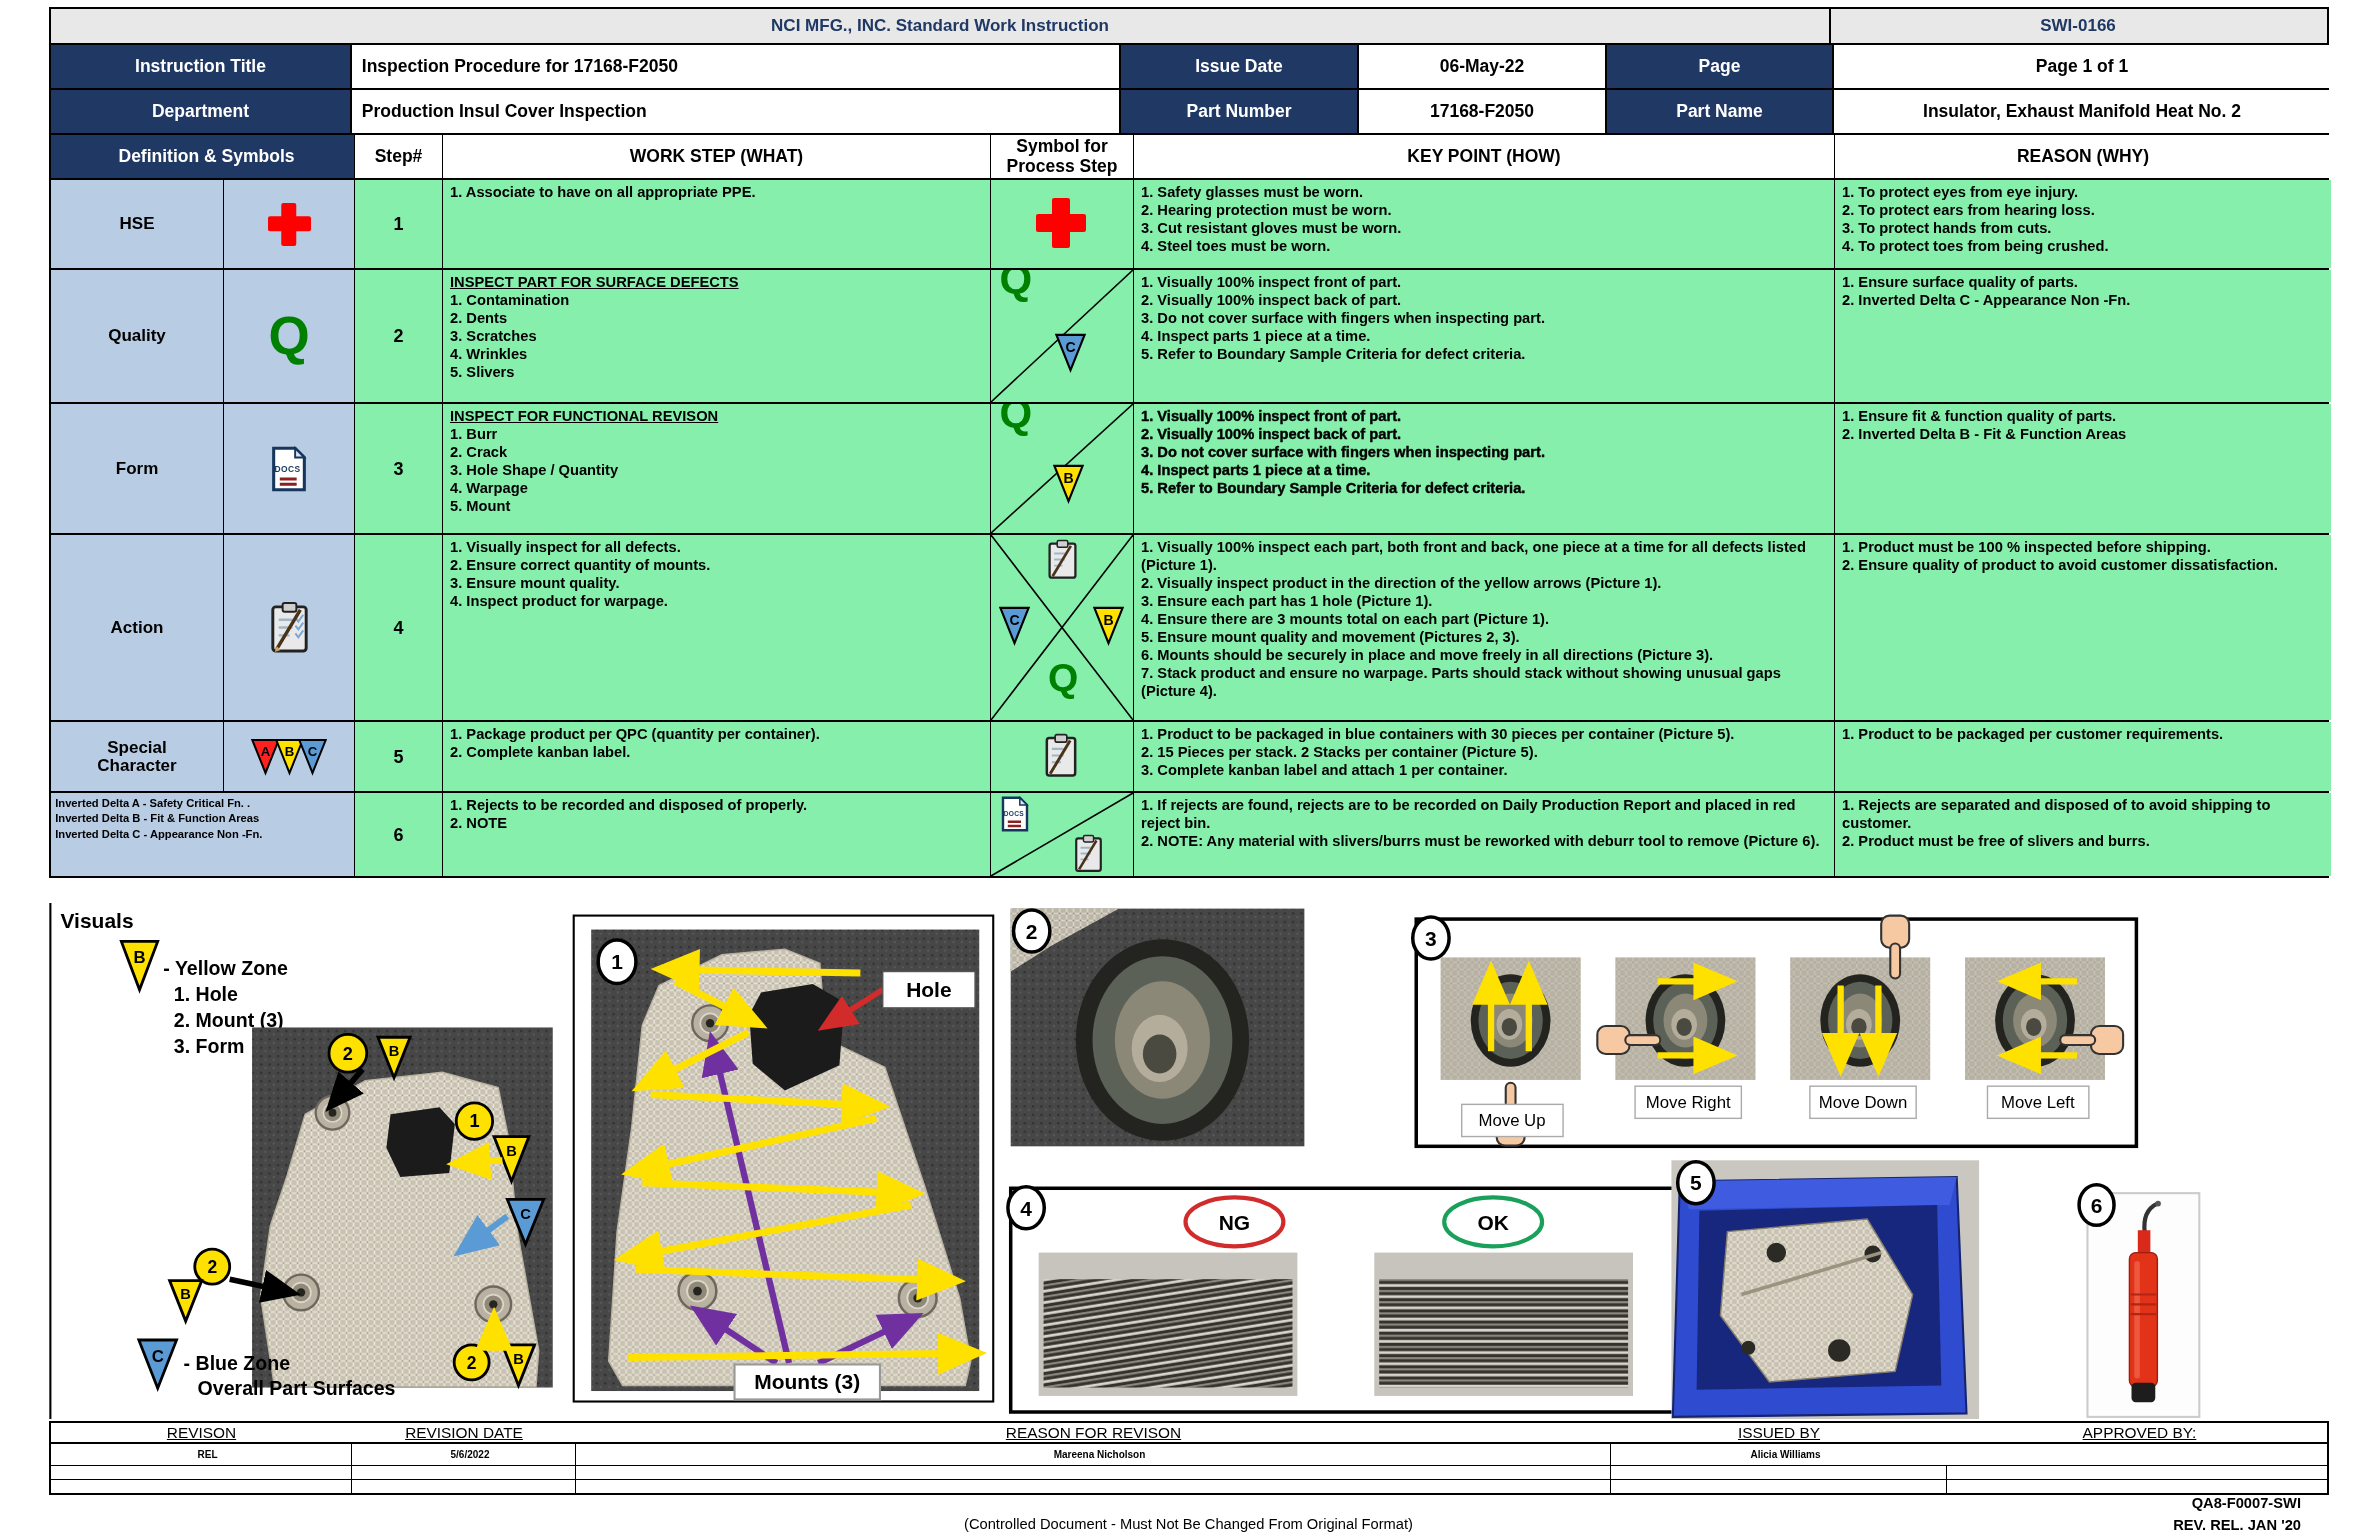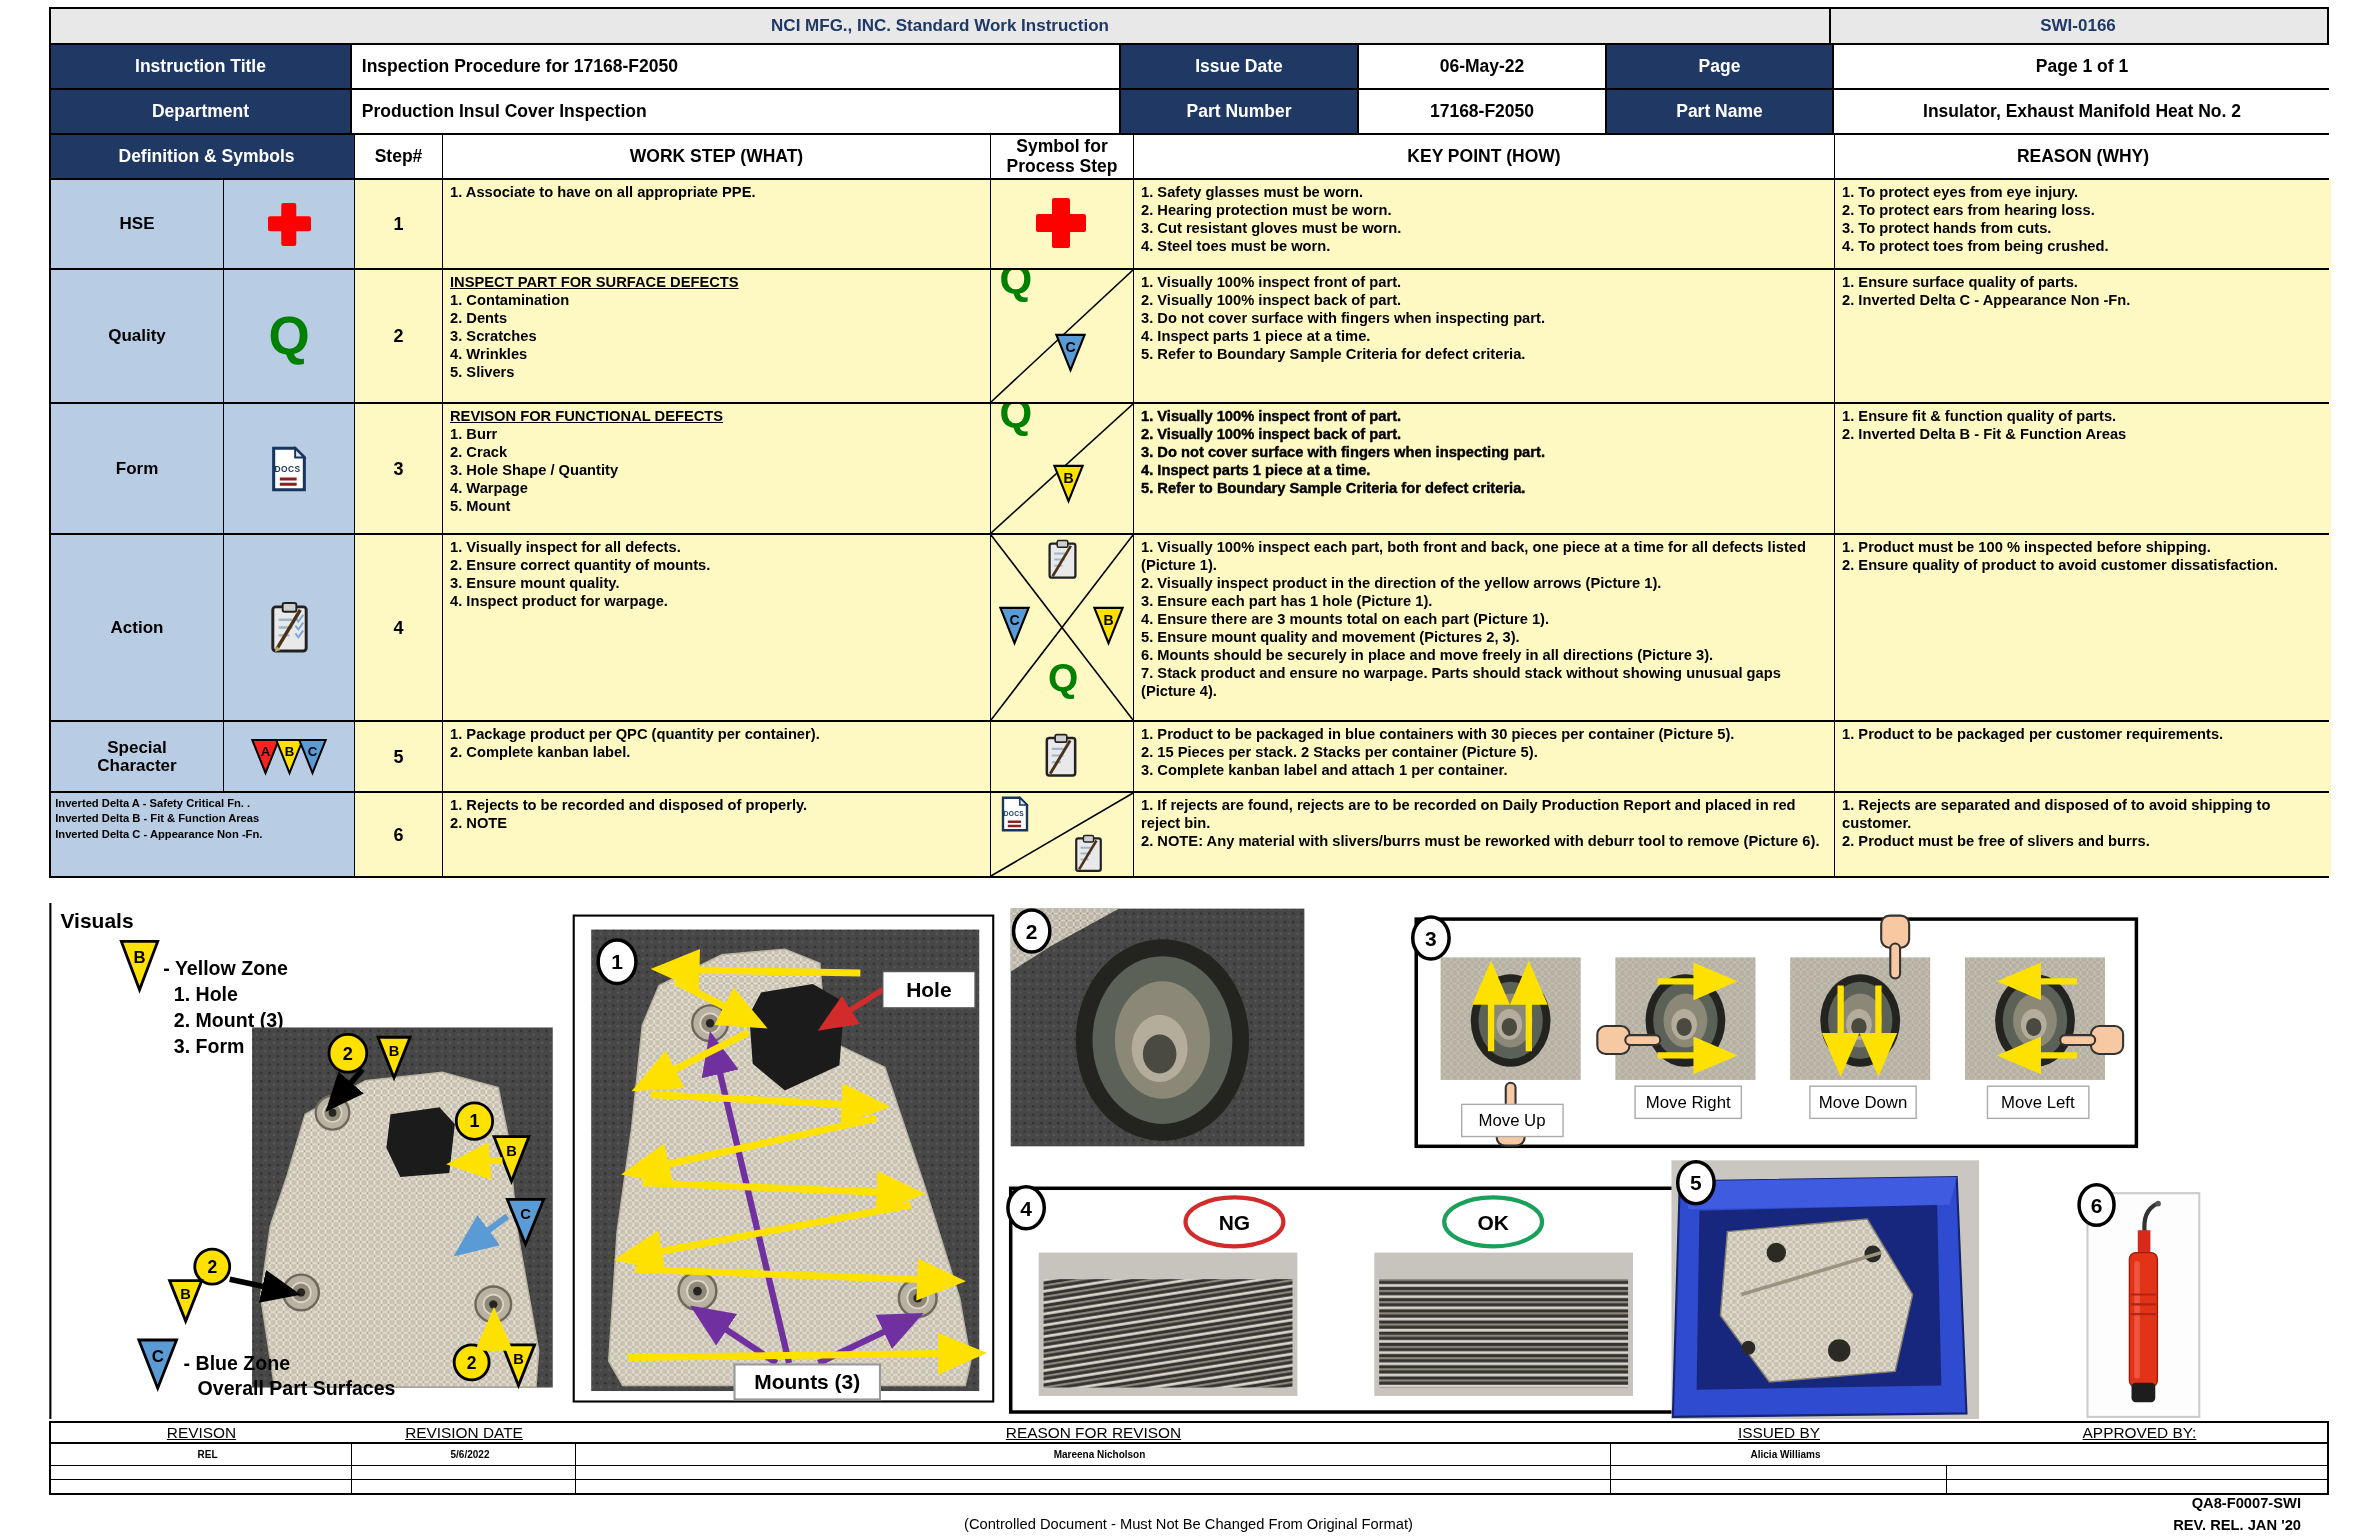--- a/index.html
+++ b/index.html
@@ -15,21 +15,21 @@
   .inforow > div { display:flex; align-items:center; border-right:2.1px solid #000; font-size:17.5px; font-weight:bold; padding:0 9.8px; background:#fff; }
   .inforow > div:last-child { border-right:none; }
   .navy { background:#1F3864 !important; color:#fff; justify-content:center !important;padding-left:8px; }
   .ctr { justify-content:center !important; }
 
   .colhead { display:grid; grid-template-columns:304px 88px 548px 143px 701px 496px; height:45px; border-top:2.8px solid #000; }
   .colhead > div { display:flex; flex-direction:column; align-items:center; justify-content:center; border-right:1.4px solid #000; font-size:17.5px; font-weight:bold; background:#fff; line-height:19.6px; }
   .colhead > div:last-child { border-right:none; }
 
   .trow { display:grid; grid-template-columns:173px 131px 88px 548px 143px 701px 496px; border-top:2.8px solid #000; }
-  .cell { border-right:1.4px solid #000; padding:2.8px 7px; font-size:14.7px; font-weight:bold; line-height:18px; background:#fef9c3; overflow:hidden; }
+  .cell { border-right:1.4px solid #000; padding:2.8px 7px; font-size:14.7px; font-weight:bold; line-height:18px; background:#86efac; overflow:hidden; }
   .cell:last-child { border-right:none; }
   .cat { background:#B8CCE4; display:flex; align-items:center; justify-content:center; font-size:17px; text-align:center; }
   .cat span { max-width:115px; }
   .symcell { background:#B8CCE4; display:flex; align-items:center; justify-content:center; }
   .stepc { display:flex; align-items:center; justify-content:center; font-size:18px; }
   .psym { position:relative; padding:0; }
   .legendcell { background:#B8CCE4; grid-column:1 / span 2; padding:2.8px 4.2px; font-size:11.2px; line-height:15.4px; font-weight:bold; }
   .u { text-decoration:underline; }
   .hb { -webkit-text-stroke:0.4px #000; }
 
@@ -181,21 +181,21 @@
       <div class="cell symcell">
         <svg style="width:36px;height:46px;font-size:21px" viewBox="0 0 46 60">
           <path d="M3 3h28l12 12v42H3z" fill="#fff" stroke="#17365D" stroke-width="4"></path>
           <path d="M31 3v12h12z" fill="#dce6f2" stroke="#17365D" stroke-width="2.5"></path>
           <text x="21" y="34" class="docst">DOCS</text>
           <path d="M11 43h22M11 50h22" stroke="#8b2020" stroke-width="4"></path>
         </svg>
       </div>
       <div class="cell stepc">3</div>
       <div class="cell">
-        <div class="u">REVISON FOR FUNCTIONAL DEFECTS</div>
+        <div class="u">INSPECT FOR FUNCTIONAL REVISON</div>
         <div>1. Burr</div>
         <div>2. Crack</div>
         <div>3. Hole Shape / Quantity</div>
         <div>4. Warpage</div>
         <div>5. Mount</div>
       </div>
       <div class="cell psym">
         <svg class="diag" viewBox="0 0 100 100" preserveAspectRatio="none">
             <line x1="0" y1="100" x2="100" y2="0"></line>
           </svg>

